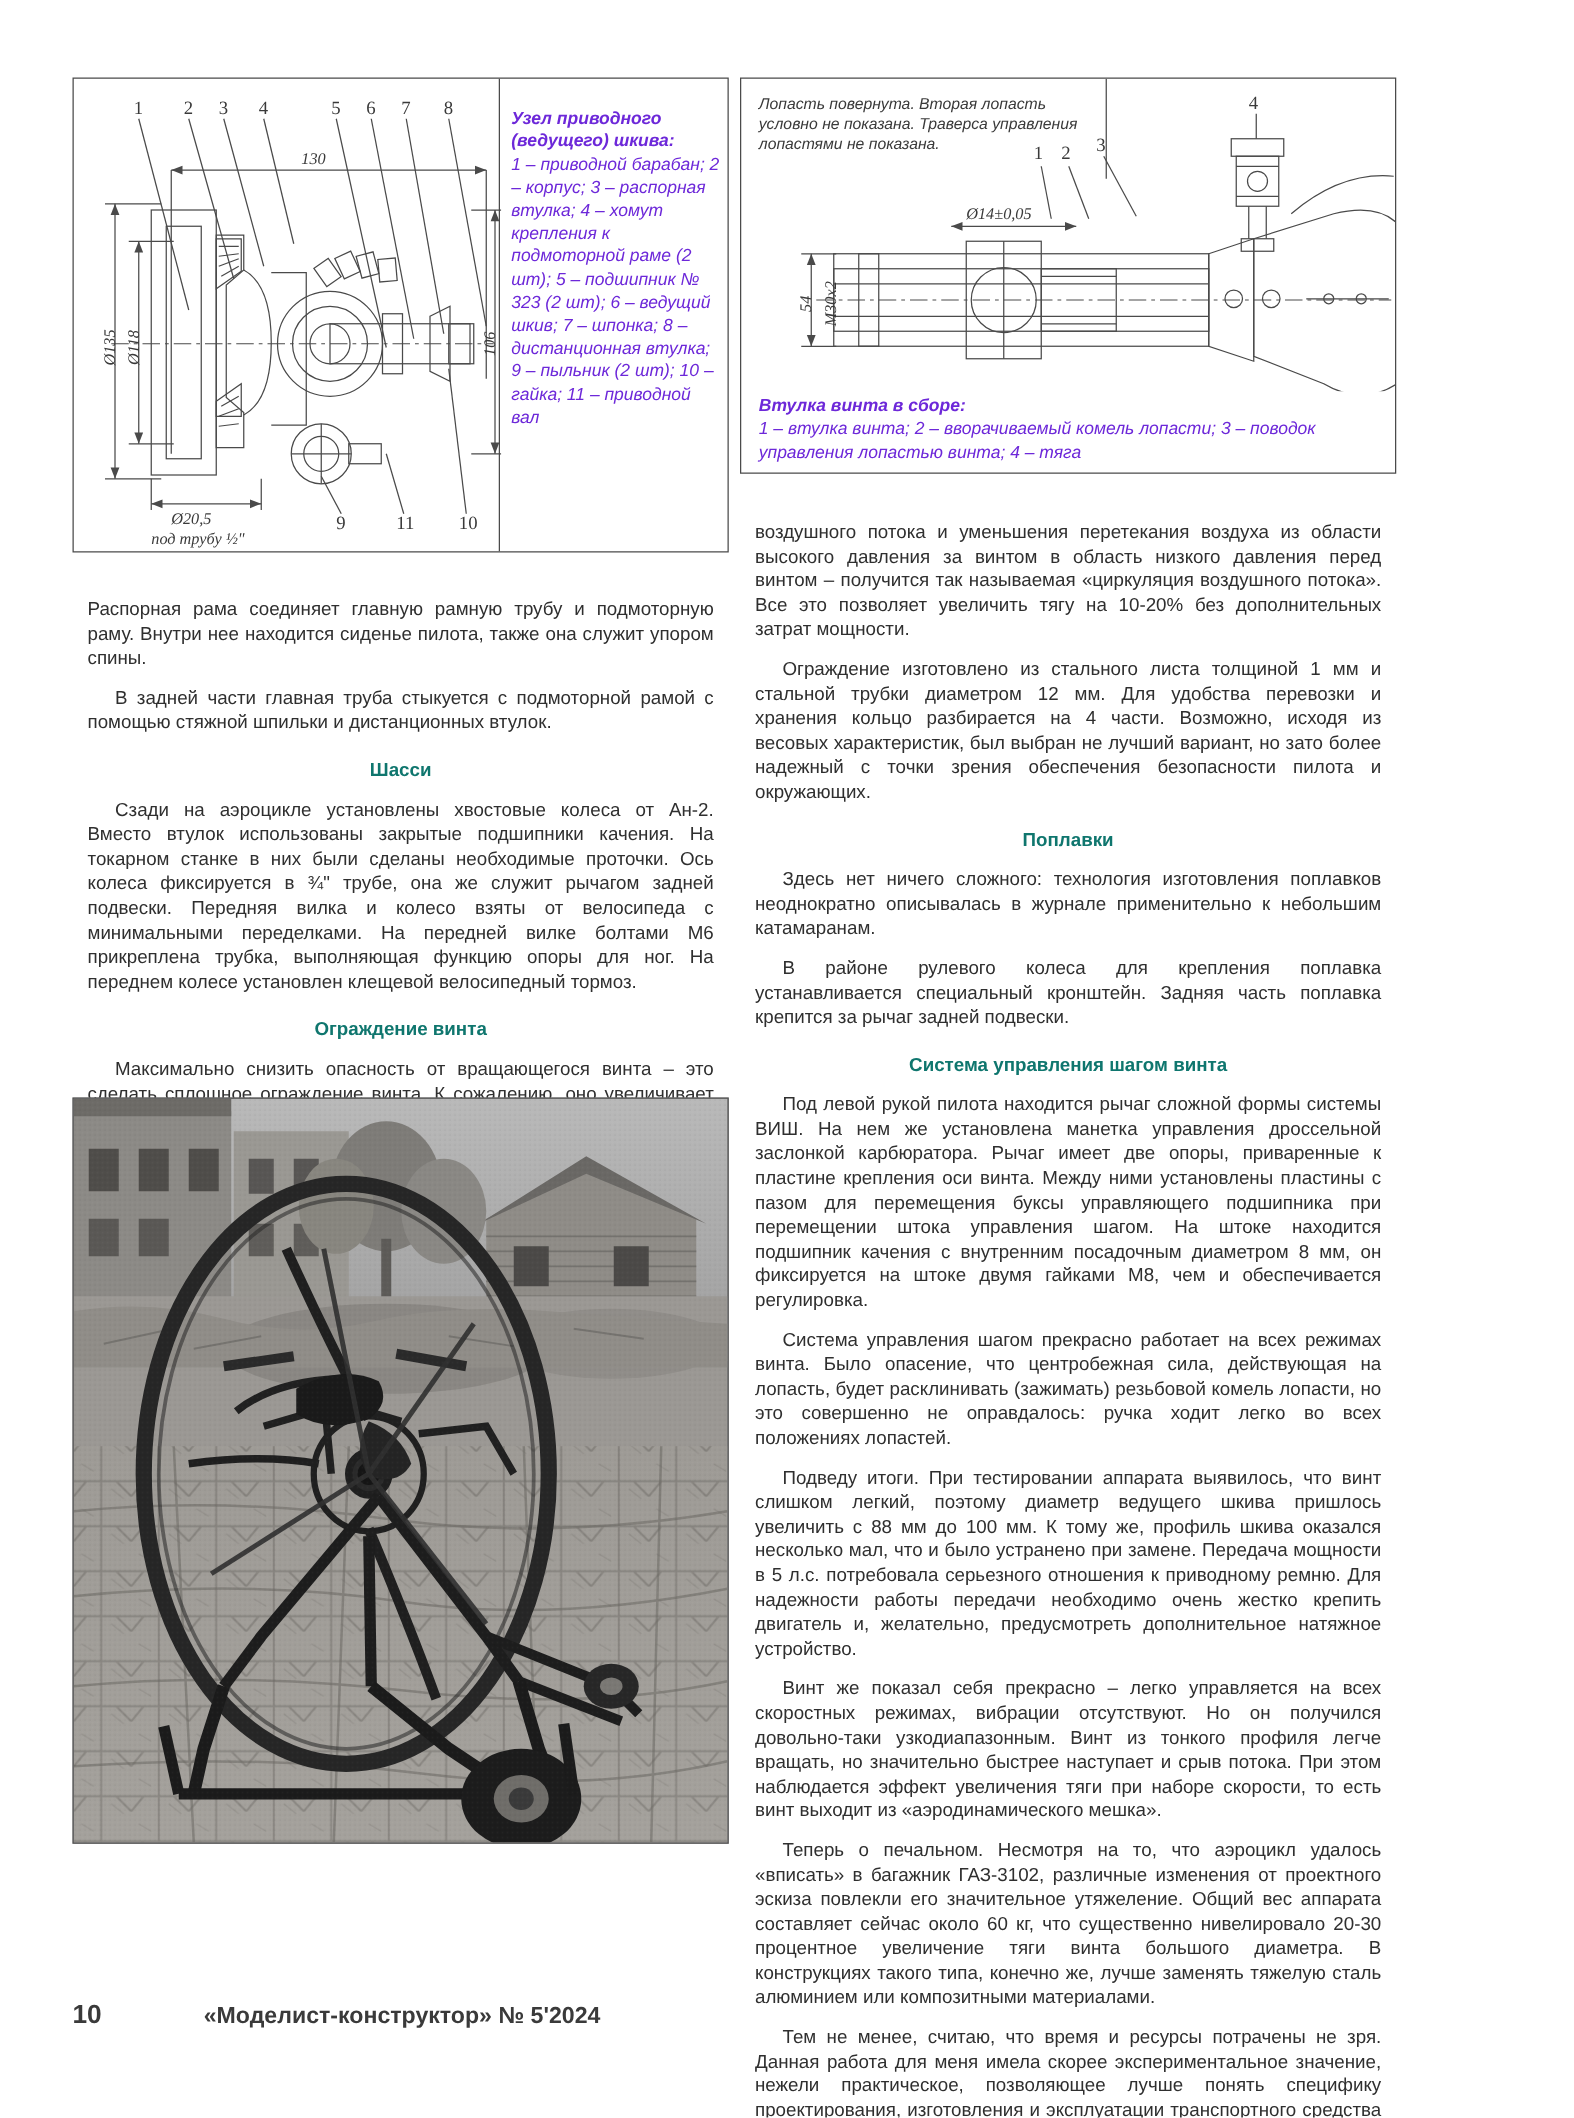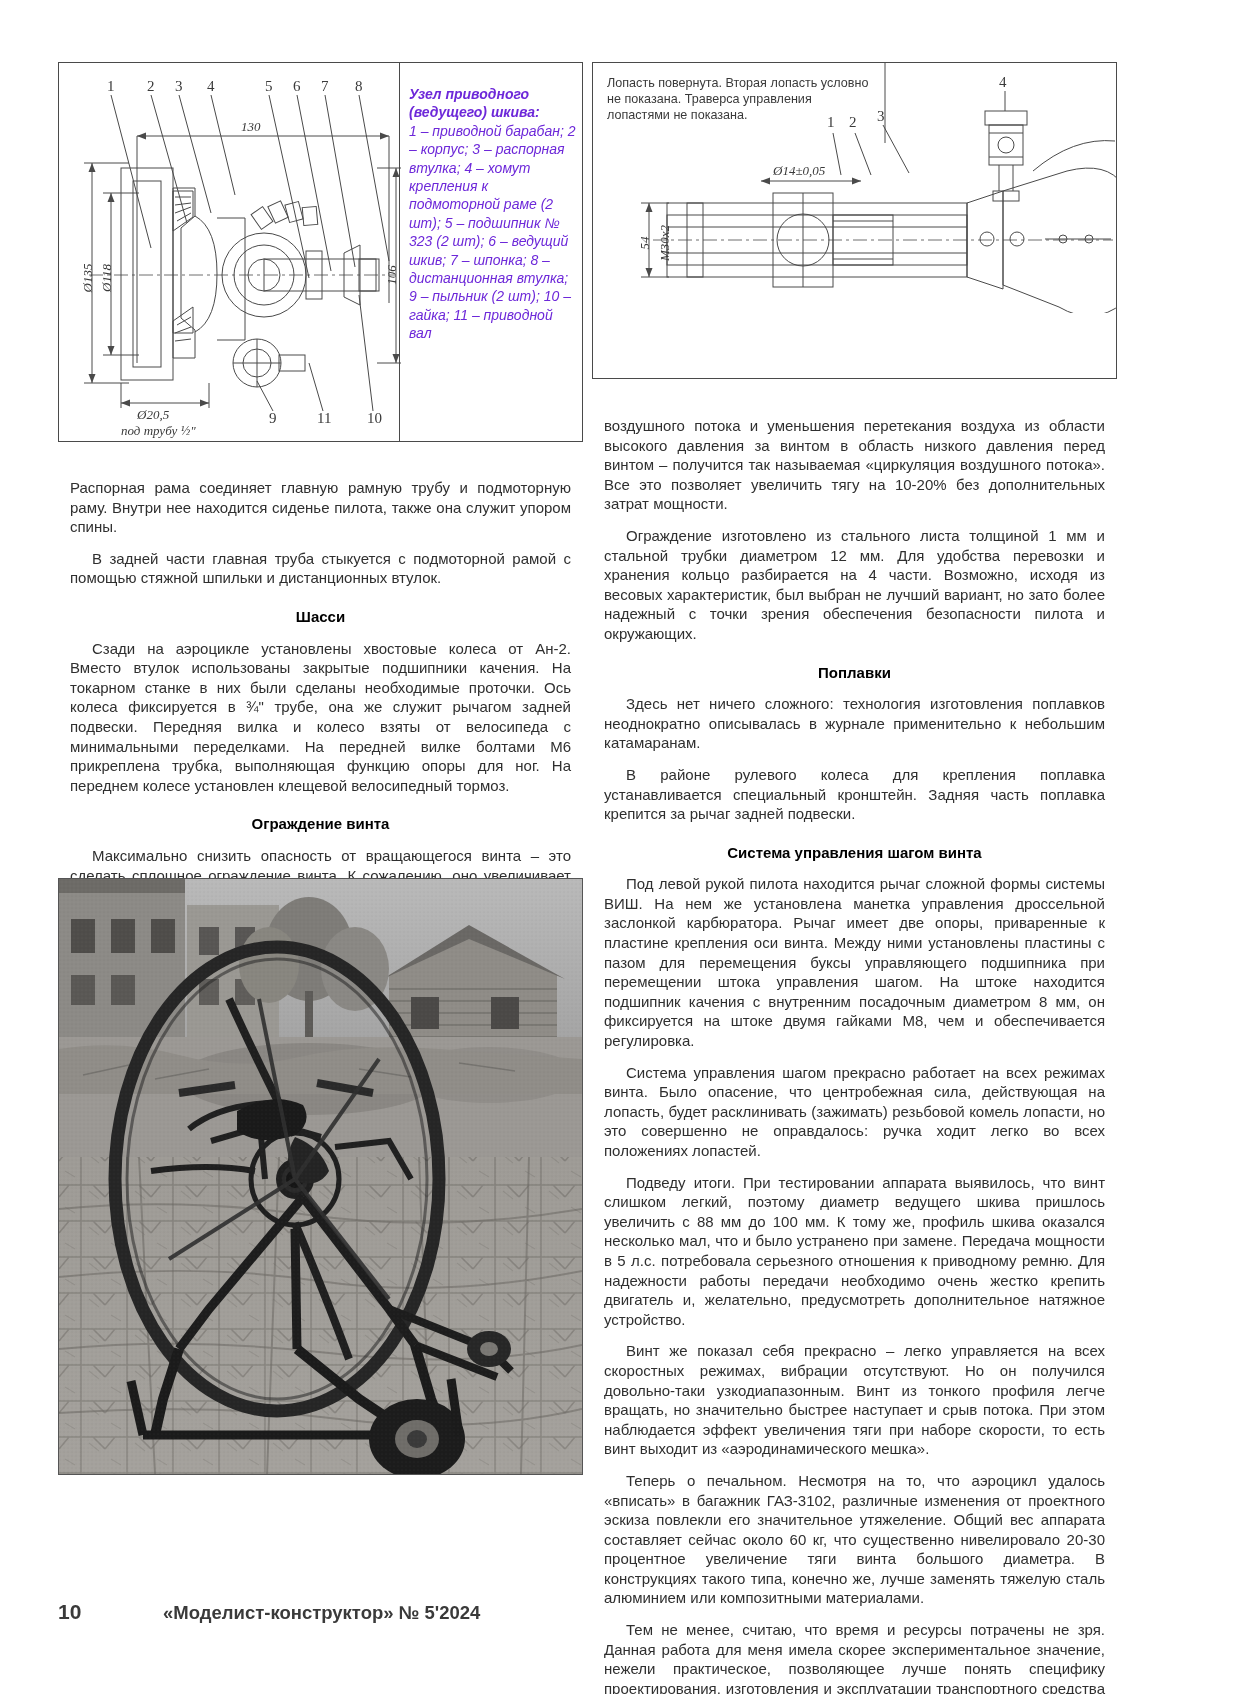--- a/index.html
+++ b/index.html
@@ -49,21 +49,21 @@
     text-indent: 22px;
   }
   .indent {
     text-indent: 22px;
   }
   .heading {
     font-size: 15px;
     font-weight: bold;
     text-align: center;
     margin: 19px 0 1px 0;
-    color: #000000;
+    color: #0f766e;
     line-height: 19.6px;
   }
   .callout-bold-italic {
     font-size: 15px;
     font-weight: bold;
     font-style: italic;
     color: #1d1d1d;
     line-height: 19.6px;
     margin: 18px 0 0 0;
     text-align: left;
@@ -108,20 +108,21 @@
     position: absolute;
     left: 350px;
     top: 22px;
     width: 168px;
   }
   .fig2-note {
     position: absolute;
     left: 14px; top: 12px;
     width: 270px;
     font-size: 12.6px;
+    font-style: italic;
     line-height: 16.2px;
     color: #3a3a3a;
   }
   .fig2-caption {
     position: absolute;
     left: 14px; top: 252px;
     width: 495px;
   }
   .fig-vline {
     position: absolute;
@@ -356,20 +357,24 @@
       <text class="leadnum" x="234" y="64">1</text>
       <text class="leadnum" x="256" y="64">2</text>
       <text class="leadnum" x="284" y="58">3</text>
       <text class="leadnum" x="406" y="24">4</text>
 
       <text class="dim" x="180" y="112">Ø14±0,05</text>
       <text class="dim" x="56" y="180" transform="rotate(-90 56 180)" text-anchor="middle">54</text>
       <text class="dim" x="76" y="180" transform="rotate(-90 76 180)" text-anchor="middle">M30x2</text>
     </svg>
 
+    <div class="fig2-caption fig-caption">
+      <b>Втулка винта в сборе:</b><br>
+      <span>1 – втулка винта; 2 – вворачиваемый комель лопасти; 3 – поводок управления лопастью винта; 4 – тяга</span>
+    </div>
   </div>
 
   <div class="col-left" style="top:466px;">
     <p class="body-text">Распорная рама соединяет главную рамную трубу и подмоторную раму. Внутри нее находится сиденье пилота, также она служит упором спины.</p>
     <p class="body-text">В задней части главная труба стыкуется с подмоторной рамой с помощью стяжной шпильки и дистанционных втулок.</p>
 
     <div class="heading">Шасси</div>
     <p class="body-text indent">Сзади на аэроцикле установлены хвостовые колеса от Ан-2. Вместо втулок использованы закрытые подшипники качения. На токарном станке в них были сделаны необходимые проточки. Ось колеса фиксируется в ¾" трубе, она же служит рычагом задней подвески. Передняя вилка и колесо взяты от велосипеда с минимальными переделками. На передней вилке болтами М6 прикреплена трубка, выполняющая функцию опоры для ног. На переднем колесе установлен клещевой велосипедный тормоз.</p>
 
     <div class="heading">Ограждение винта</div>

